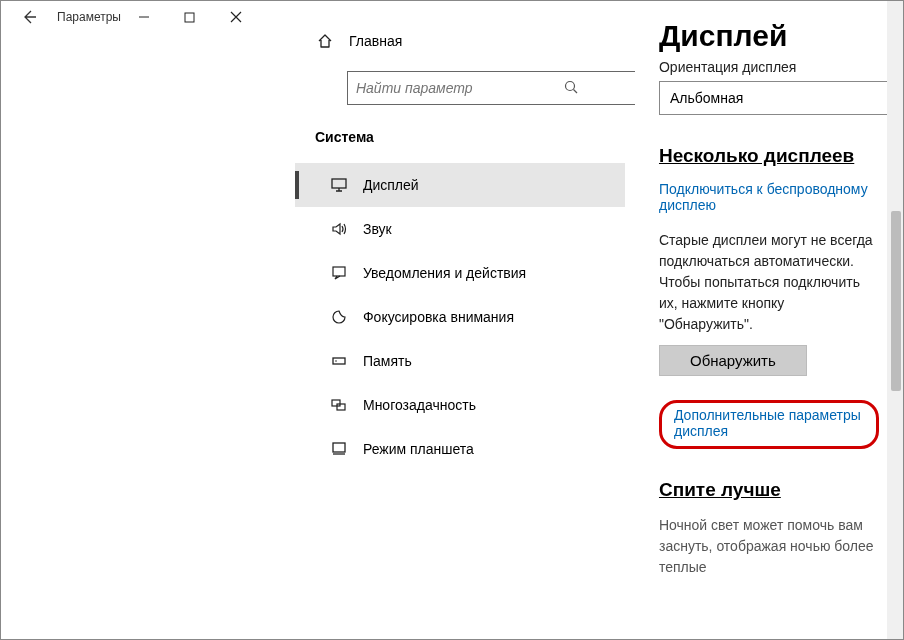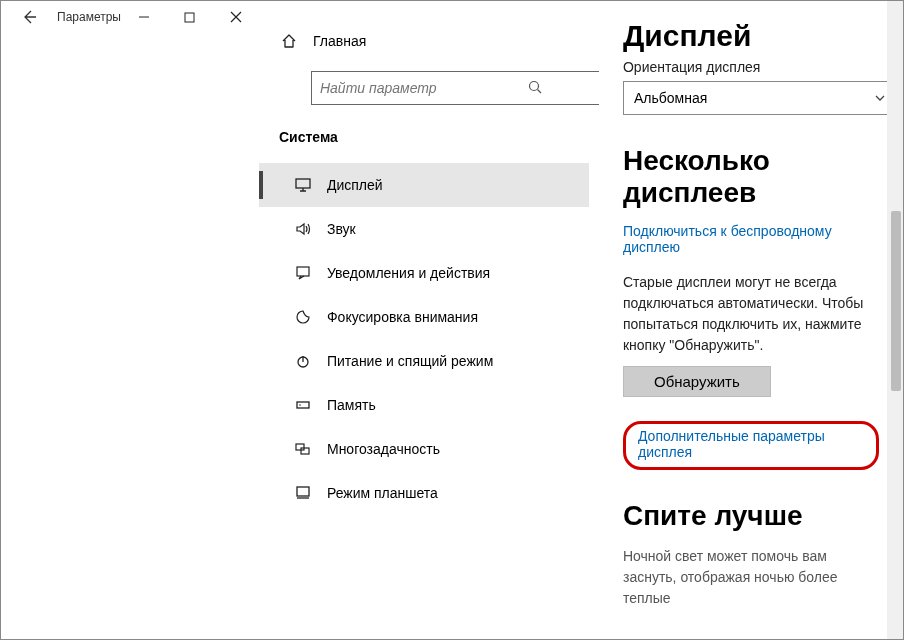--- a/index.html
+++ b/index.html
@@ -45,20 +45,21 @@
     flex: 1;
     display: flex;
     overflow: hidden;
   }
   .sidebar {
     width: 340px;
     padding: 24px 10px 0 16px;
     display:flex;
     flex-direction:column;
     overflow: hidden;
+    margin-left: 36px;
   }
   .home-row {
     display:flex;
     align-items:center;
     gap: 14px;
     padding: 6px 4px 6px 4px;
     font-size: 14px;
     margin-bottom: 14px;
     cursor:pointer;
   }
@@ -130,23 +131,24 @@
     height: 34px;
     border:1px solid #888;
     display:flex;
     align-items:center;
     justify-content:space-between;
     padding: 0 10px;
     font-size: 14px;
     cursor:pointer;
   }
   h2.section-title {
-    font-size: 28px;
+    font-size: 19px;
     font-weight: 600;
     margin: 30px 0 14px 0;
+    text-decoration: underline;
   }
   .link {
     color: #0066b3;
     font-size: 14px;
     cursor:pointer;
     display:inline-block;
   }
   .desc {
     font-size: 14px;
     color:#222;
@@ -286,29 +288,20 @@
           <span class="icon">
             <svg width="18" height="18" viewBox="0 0 18 18">
                 <path d="M9 3 A6 6 0 1 0 15 9 Q11 9 9 3 Z" stroke="#222" stroke-width="1.2" fill="none"></path>
               </svg>
           </span>
           <span>Фокусировка внимания</span>
         </div>
         <div class="nav-item">
           <span class="icon">
             <svg width="18" height="18" viewBox="0 0 18 18">
-                <circle cx="9" cy="10" r="5" stroke="#222" stroke-width="1.3" fill="none"></circle>
-                <path d="M9 4 V10" stroke="#222" stroke-width="1.3"></path>
-              </svg>
-          </span>
-          <span>Питание и спящий режим</span>
-        </div>
-        <div class="nav-item">
-          <span class="icon">
-            <svg width="18" height="18" viewBox="0 0 18 18">
                 <rect x="3" y="6" width="12" height="6" stroke="#222" stroke-width="1.3" fill="none"></rect>
                 <circle cx="6" cy="9" r="0.8" fill="#222"></circle>
               </svg>
           </span>
           <span>Память</span>
         </div>
         <div class="nav-item">
           <span class="icon">
             <svg width="18" height="18" viewBox="0 0 18 18">
                 <rect x="2" y="4" width="8" height="6" stroke="#222" stroke-width="1.2" fill="none"></rect>

